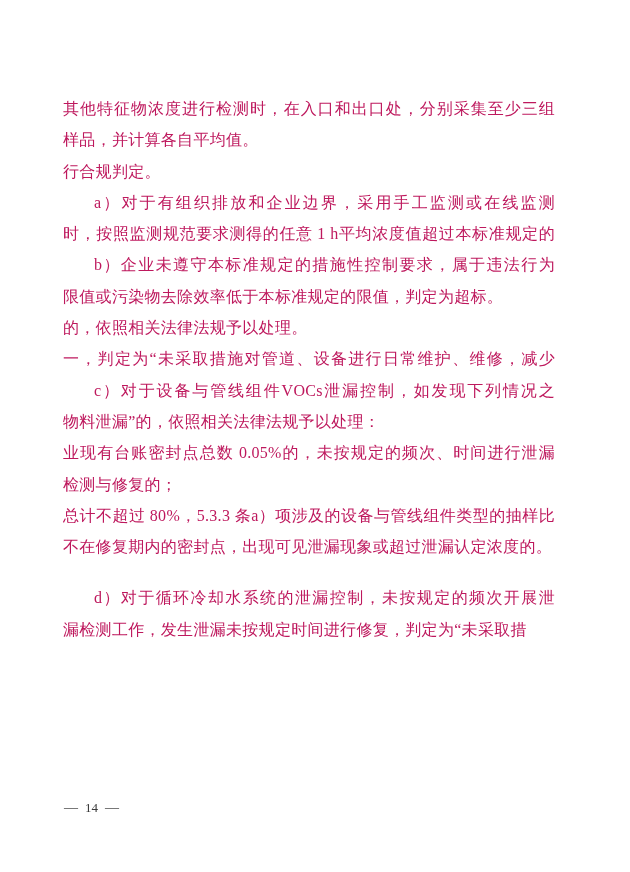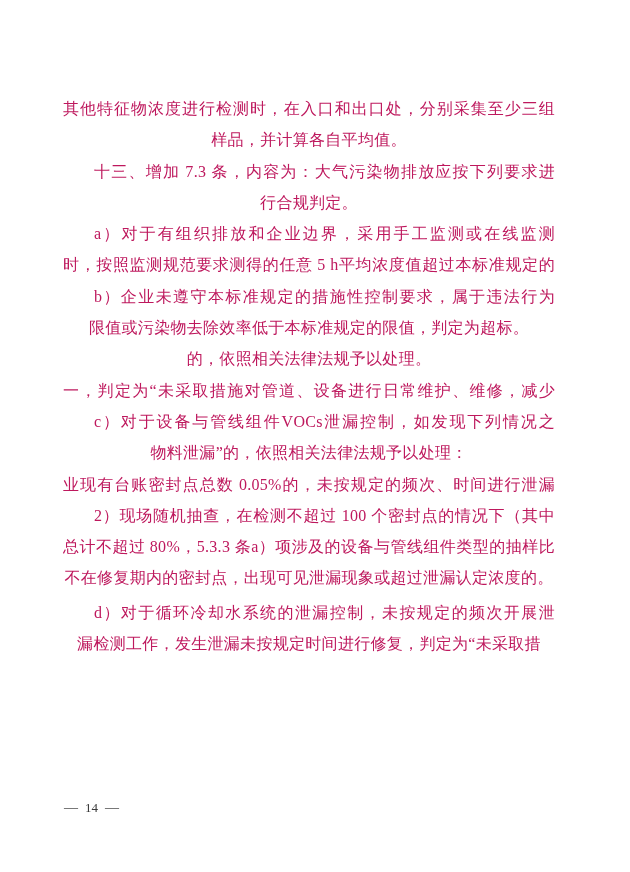--- a/index.html
+++ b/index.html
@@ -23,31 +23,31 @@
     top: 93px;
     width: 492px;
     font-size: 16px;
     color: #be185d;
     letter-spacing: 0.3px;
   }
   .line {
     height: 31.3px;
     line-height: 31.3px;
     white-space: nowrap;
-    text-align: center;
+    text-align: left;
   }
   .line.fill {
     white-space: normal;
     text-align: justify;
     text-align-last: justify;
     text-justify: inter-character;
     overflow: hidden;
   }
   .line.indent { padding-left: 31px; }
-  .line.gap-before { margin-top: 3px; }
+  .line.gap-before { margin-top: 20px; }
   .footer {
     position: absolute;
     left: 64px;
     top: 796px;
     height: 24px;
     line-height: 24px;
     font-size: 14.5px;
     color: #3a3a3a;
     display: flex;
     align-items: center;
@@ -59,32 +59,31 @@
 </style>
 </head>
 <body>
 
 <div class="page">
 
   <div class="text-block">
 
   <div class="line fill">其他特征物浓度进行检测时，在入口和出口处，分别采集至少三组</div>
       <div class="line">样品，并计算各自平均值。</div>
-      <div class="line fill indent">十三、增加 7.3 条，内容为：大气污染物排放应按下列要求进</div>
       <div class="line">行合规判定。</div>
       <div class="line fill indent">a）对于有组织排放和企业边界，采用手工监测或在线监测</div>
-      <div class="line fill">时，按照监测规范要求测得的任意 5 h平均浓度值超过本标准规定的</div>
+      <div class="line fill">时，按照监测规范要求测得的任意 1 h平均浓度值超过本标准规定的</div>
       <div class="line fill indent">b）企业未遵守本标准规定的措施性控制要求，属于违法行为</div>
       <div class="line">限值或污染物去除效率低于本标准规定的限值，判定为超标。</div>
       <div class="line">的，依照相关法律法规予以处理。</div>
       <div class="line fill">一，判定为“未采取措施对管道、设备进行日常维护、维修，减少</div>
       <div class="line fill indent">c）对于设备与管线组件VOCs泄漏控制，如发现下列情况之</div>
       <div class="line">物料泄漏”的，依照相关法律法规予以处理：</div>
       <div class="line fill">业现有台账密封点总数 0.05%的，未按规定的频次、时间进行泄漏</div>
-      <div class="line fill indent">2）现场随机抽查，在检测不超过 100 个密封点的情况下（其中</div>
+      <div class="line">检测与修复的；</div>
       <div class="line fill">总计不超过 80%，5.3.3 条a）项涉及的设备与管线组件类型的抽样比</div>
       <div class="line">不在修复期内的密封点，出现可见泄漏现象或超过泄漏认定浓度的。</div>
       <div class="line fill indent gap-before">d）对于循环冷却水系统的泄漏控制，未按规定的频次开展泄</div>
       <div class="line">漏检测工作，发生泄漏未按规定时间进行修复，判定为“未采取措</div>
     </div>
 
   <div class="footer">
     <span class="dash">—</span>
     <span class="num">14</span>
     <span class="dash">—</span>

